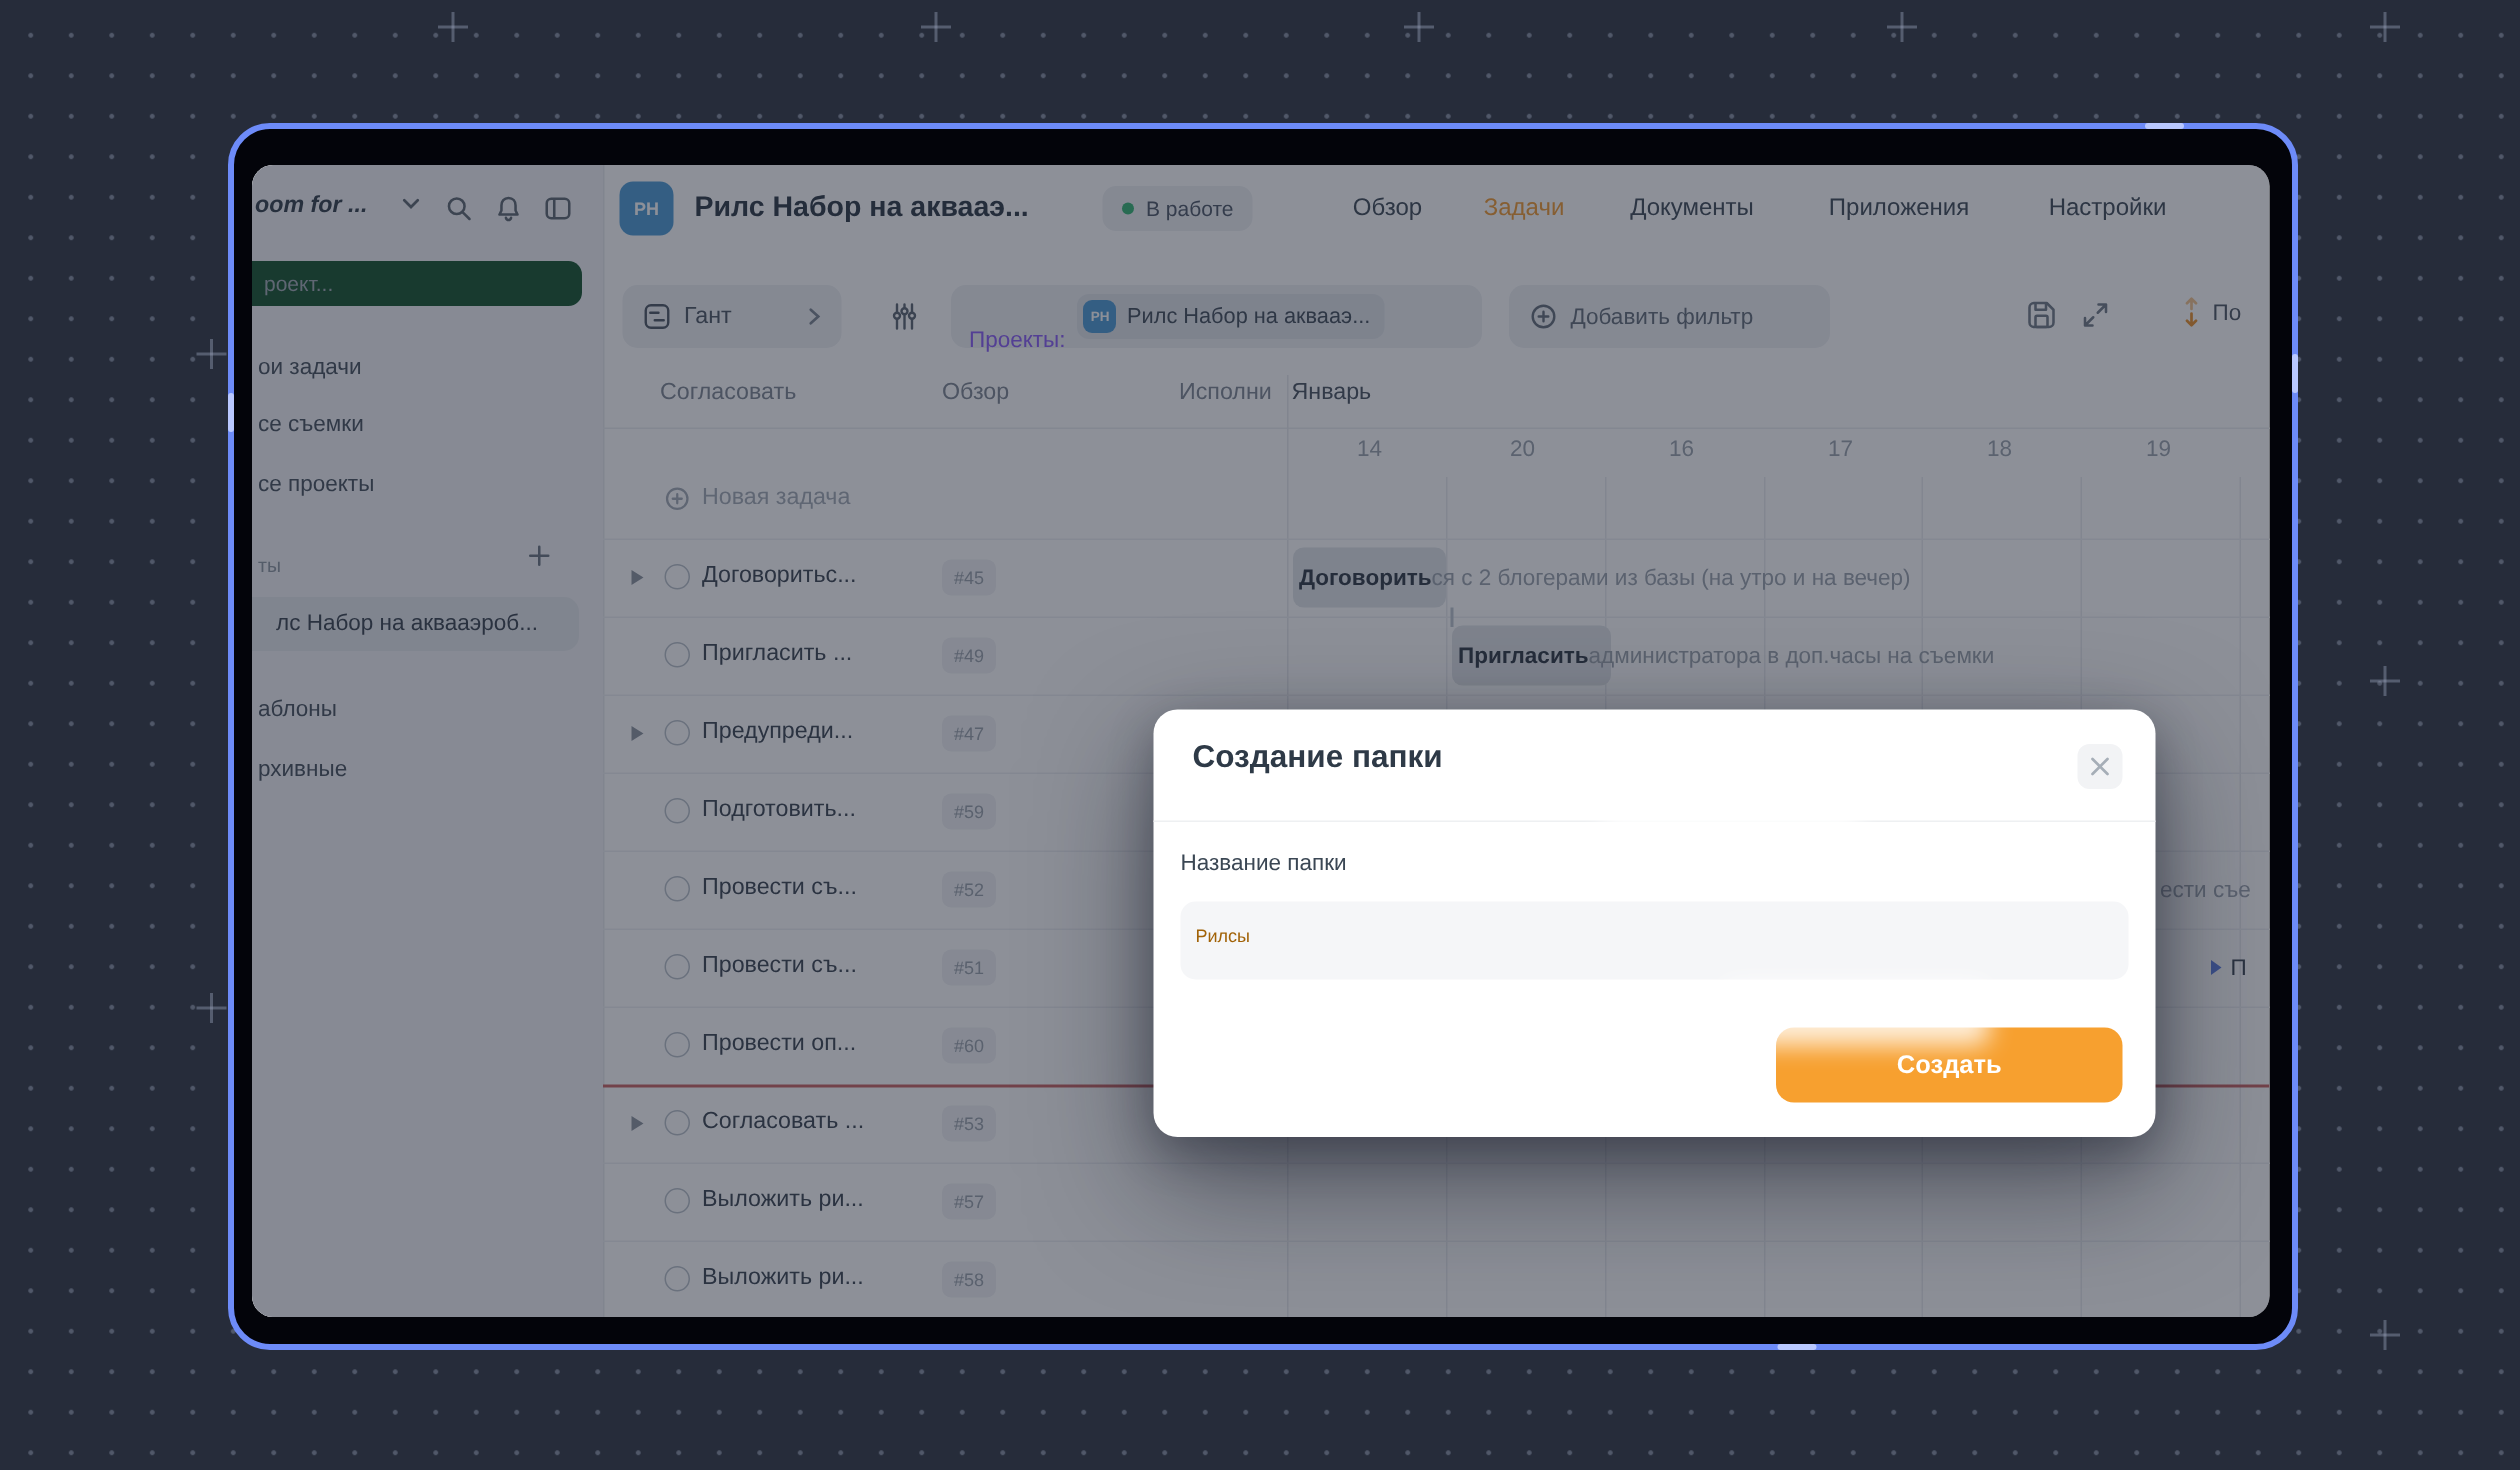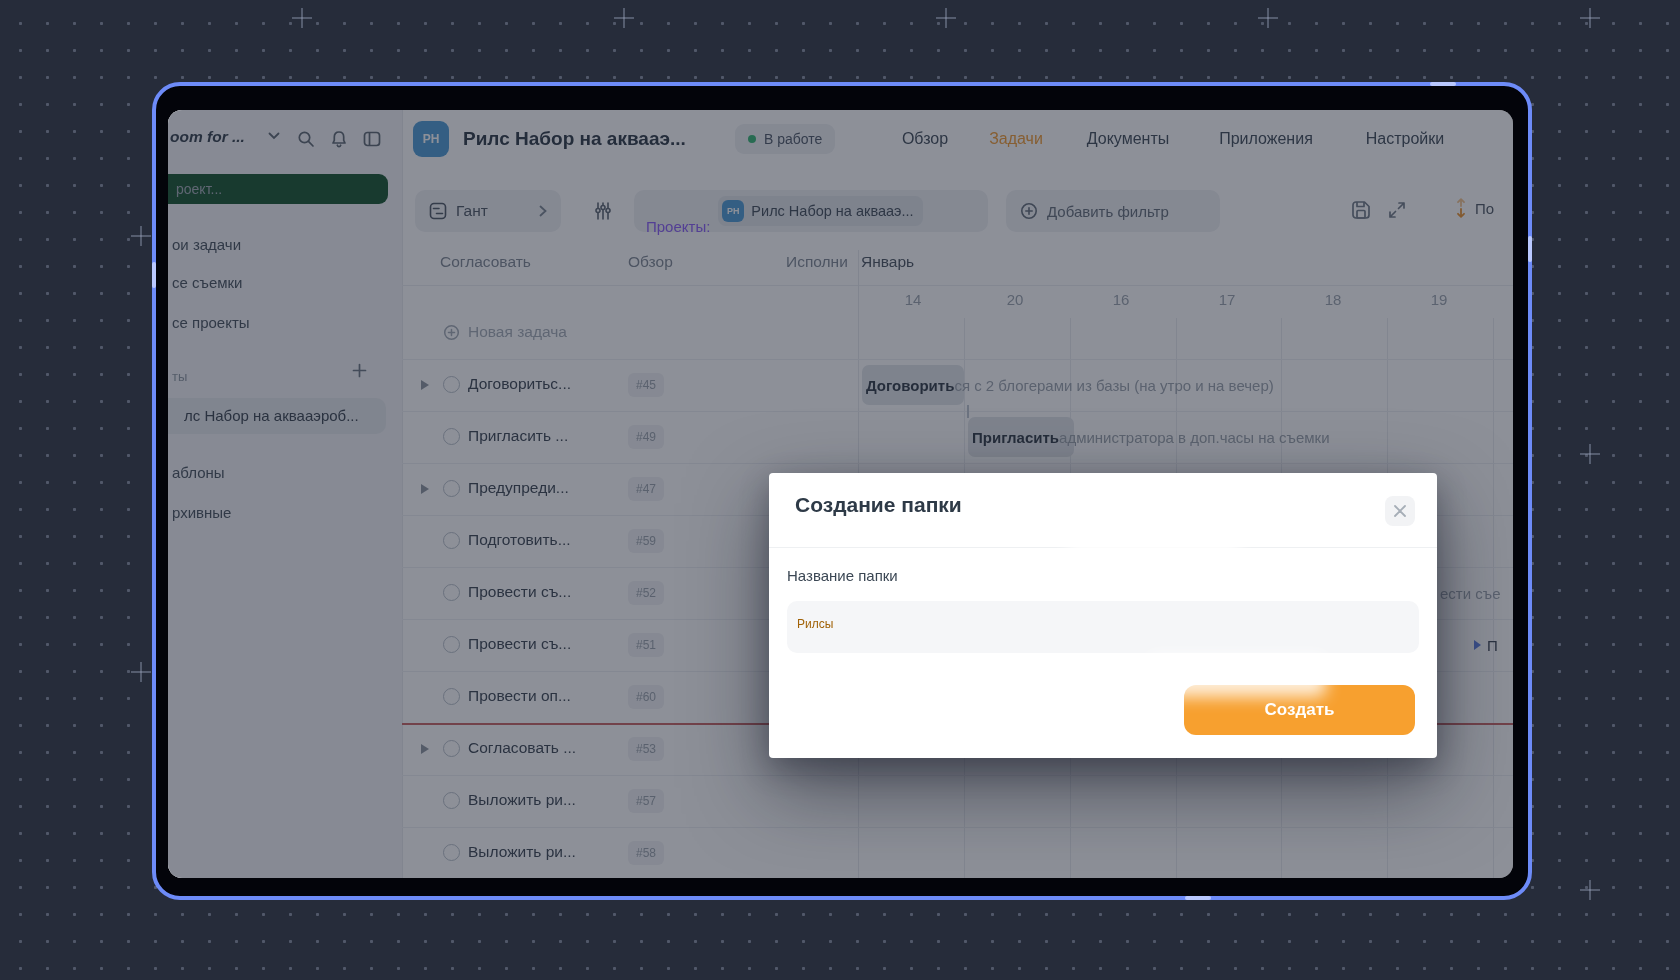--- a/index.html
+++ b/index.html
@@ -91,21 +91,21 @@
   .gbar-label .on { font-weight:700; color:#2f3945; }
   .gbar-label .rest { color:#9aa2ac; }
   .connector { position:absolute; left:799px; top:295px; width:2px; height:13px; background:#bcc5cf; }
   .frag { position:absolute; height:40px; display:flex; align-items:center; gap:6px; white-space:nowrap; }
   .frag .ftxt { font-size:15px; color:#9aa2ac; }
   .frag .ftri { width:0; height:0; border-left:7px solid #5b7de0; border-top:5px solid transparent; border-bottom:5px solid transparent; }
   .frag .fdark { font-size:15px; color:#3a4450; }
 
   
   .dim { position:absolute; inset:0; background:rgba(27,34,49,.5); z-index:5; }
-  .modal { position:absolute; left:601px; top:363px; width:668px; height:285px; background:#fff; border-radius:4px; z-index:10;
+  .modal { position:absolute; left:601px; top:363px; width:668px; height:285px; background:#fff; border-radius:16px; z-index:10;
     box-shadow:0 30px 80px rgba(13,18,32,.5), 0 10px 30px rgba(13,18,32,.3); }
   .modal-title { position:absolute; left:26px; top:20px; font-size:21px; font-weight:600; color:#2e3a47; }
   .modal-close { position:absolute; left:616px; top:23px; width:30px; height:30px; background:#f2f3f5; border-radius:8px; display:flex; align-items:center; justify-content:center; color:#a6aeb7; cursor:pointer; }
   .modal-div { position:absolute; left:0; top:74px; width:668px; height:1px; background:#eef0f2; }
   .blur-patch { position:absolute; background:rgba(255,255,255,.82); filter:blur(8px); border-radius:8px; z-index:2; }
   .patch1 { left:299px; top:57px; width:172px; height:31px; }
   .patch2 { left:379px; top:182px; width:178px; height:42px; }
   .field-label { position:absolute; left:18px; top:94px; font-size:15px; font-weight:500; color:#3b4754; }
   .field-input { position:absolute; left:18px; top:128px; width:632px; height:52px; background:#f5f6f8; border-radius:10px; border:none; }
   .field-input span { position:absolute; left:10px; top:16px; font-size:12px; color:#a16207; }

